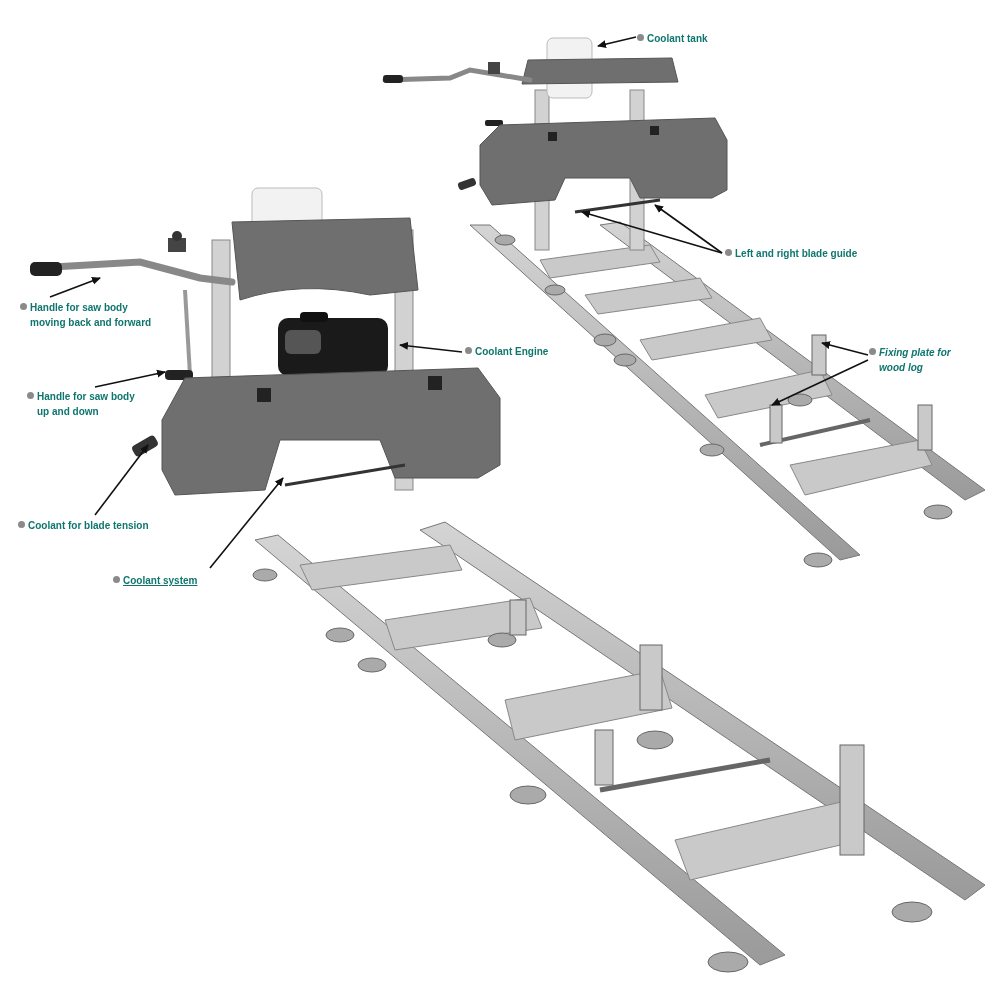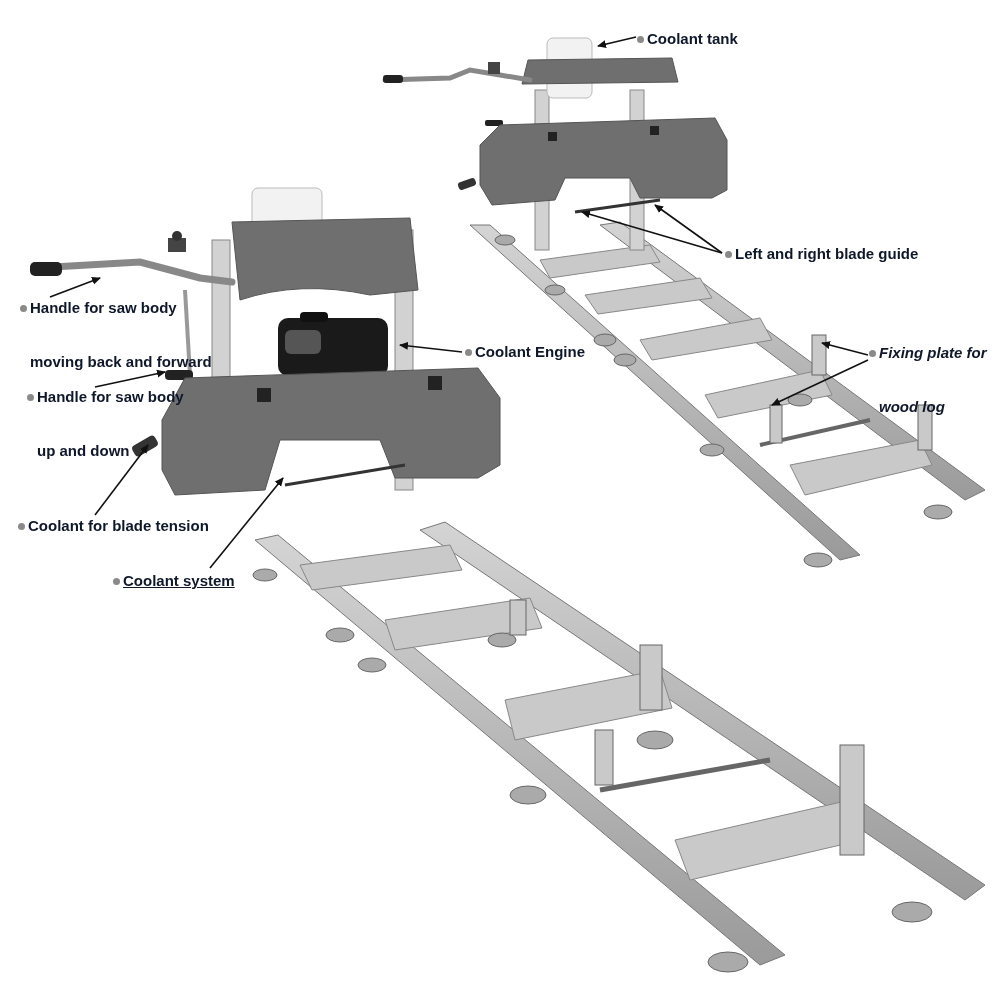--- a/index.html
+++ b/index.html
@@ -1,20 +1,20 @@
 <!DOCTYPE html>
 <html><head>
 <meta charset="utf-8">
 <style>
   html, body { margin:0; padding:0; background:#ffffff; }
   body { width:1000px; height:1000px; position:relative; overflow:hidden; font-family:"Liberation Sans", "DejaVu Sans", sans-serif; }
   #scene { position:absolute; left:0; top:0; width:1000px; height:1000px; }
-  .callout { position:absolute; font-weight:bold; font-size:15px; color:#0f172a; line-height:15px; white-space:nowrap; }
+  .callout { position:absolute; font-weight:bold; font-size:10px; color:#0f766e; line-height:15px; white-space:nowrap; }
   .callout .dot { display:inline-block; width:7px; height:7px; border-radius:50%; background:#8a8a8a; margin-right:3px; vertical-align:1px; }
-  .callout .line2 { display:block; padding-left:10px;margin-top:39px; }
+  .callout .line2 { display:block; padding-left:10px; }
 </style>
 </head>
 <body>
 
 <svg id="scene" width="1000" height="1000" viewBox="0 0 1000 1000" xmlns="http://www.w3.org/2000/svg">
   <defs>
     <marker id="arr" markerWidth="10" markerHeight="10" refX="8" refY="5" orient="auto" markerUnits="userSpaceOnUse">
       <path d="M0,1 L9,5 L0,9 z" fill="#111"></path>
     </marker>
     <linearGradient id="railg" x1="0" y1="0" x2="0" y2="1">

